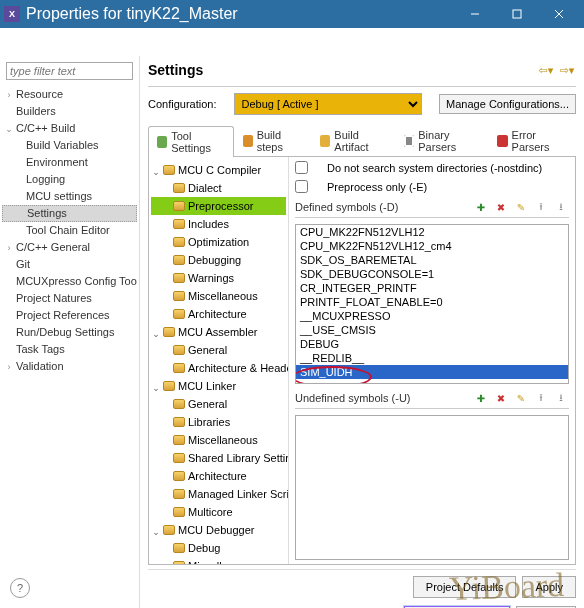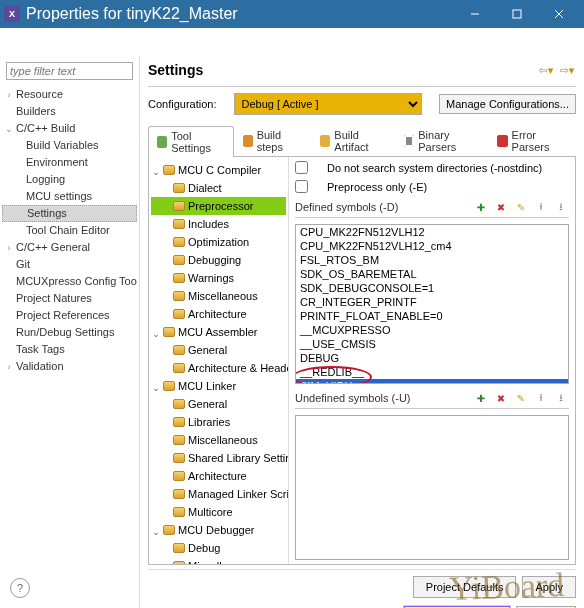--- a/index.html
+++ b/index.html
@@ -189,21 +189,20 @@
           <span class="lbl">Defined symbols (-D)</span>
           <span class="icon-btn" style="color:#2a8a2a">✚</span>
           <span class="icon-btn" style="color:#c33">✖</span>
           <span class="icon-btn" style="color:#c9a227">✎</span>
           <span class="icon-btn" style="color:#888">⭱</span>
           <span class="icon-btn" style="color:#888">⭳</span>
         </div>
         <div class="listbox defined" id="definedList" style="position:relative">
           <div class="item">CPU_MK22FN512VLH12</div>
             <div class="item">CPU_MK22FN512VLH12_cm4</div>
-            <div class="item">FSL_RTOS_BM</div>
             <div class="item">SDK_OS_BAREMETAL</div>
             <div class="item">SDK_DEBUGCONSOLE=1</div>
             <div class="item">CR_INTEGER_PRINTF</div>
             <div class="item">PRINTF_FLOAT_ENABLE=0</div>
             <div class="item">__MCUXPRESSO</div>
             <div class="item">__USE_CMSIS</div>
             <div class="item">DEBUG</div>
             <div class="item">__REDLIB__</div>
             <div class="item selected">SIM_UIDH</div>
             <div class="circle-annotation" style="left:-4px; top:141px; width:80px; height:22px;"></div>

